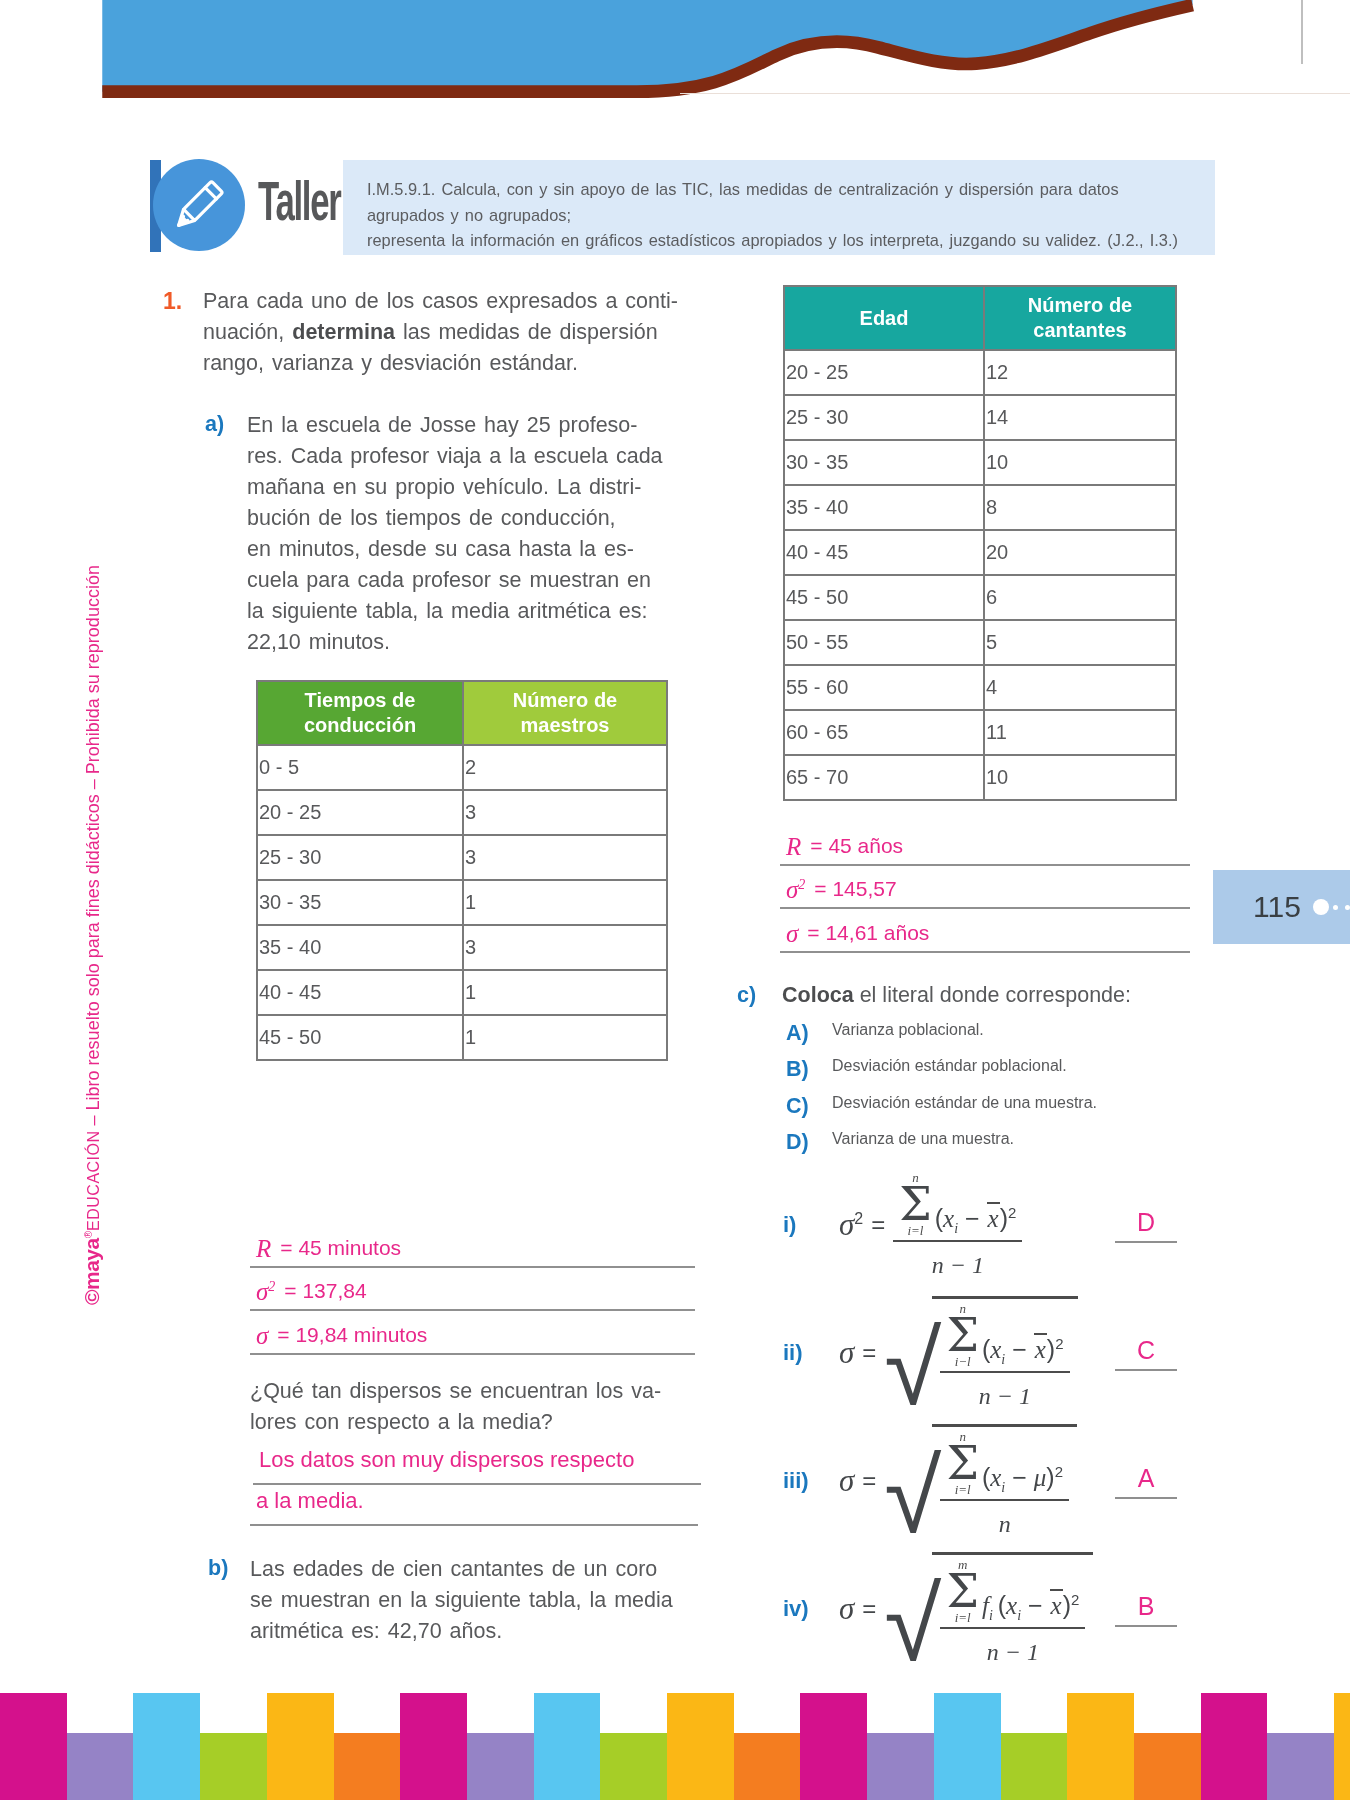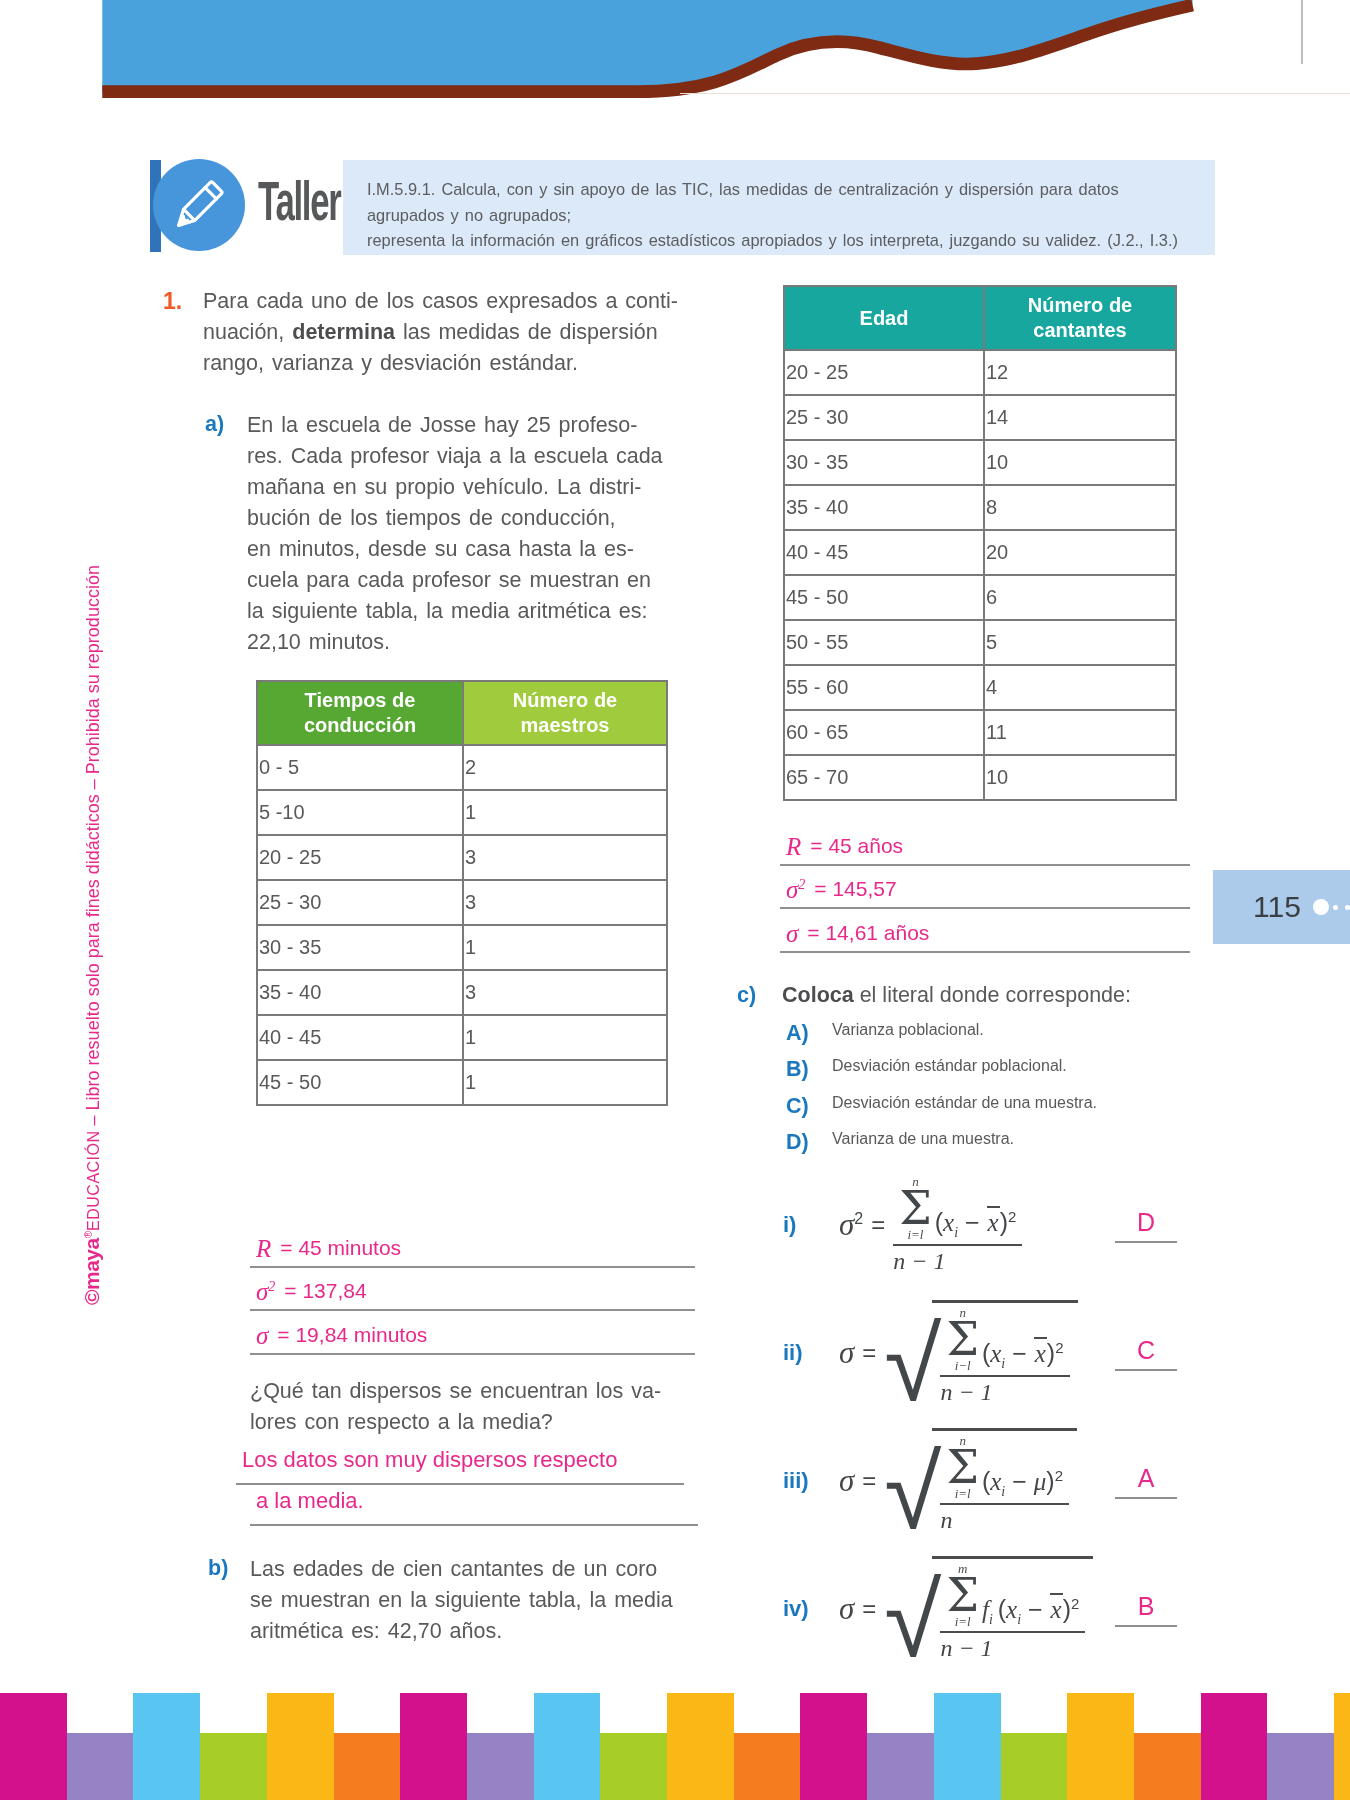--- a/index.html
+++ b/index.html
@@ -62,22 +62,22 @@
   
   .f-row{position:absolute;left:783px;width:394px;display:flex;align-items:center;gap:4px;color:#44474a}
   .f-label{color:#1b78be;font-weight:bold;font-size:22px;width:52px;flex:none}
   .f-math{display:inline-flex;align-items:center}
   .f-math i, .m-den, .m-lim{font-family:"Liberation Serif",serif;font-style:italic}
   .m-lhs{font-family:"Liberation Serif",serif;font-style:italic;font-size:31px}
   .m-lhs sup{font-size:16px;font-style:normal;font-family:"Liberation Sans",sans-serif}
   .m-eq{font-size:24px;margin:0 8px}
   .m-frac{display:inline-flex;flex-direction:column;align-items:center}
   .m-num{display:inline-flex;align-items:flex-end;padding:0 6px 3px}
-  .m-den{border-top:2.5px solid #4c4c4c;align-self:stretch;
-         padding-top:2px;font-size:24px}
+  .m-den{border-top:2.5px solid #4c4c4c;align-self:stretch;text-align:center;
+         padding-top:10px;font-size:24px}
   .m-sum{display:inline-flex;flex-direction:column;align-items:center;line-height:1;margin-right:3px}
   .m-lim{font-size:13px;color:#4c4c4c}
   .m-sig{font-size:46px;line-height:.88;font-family:"DejaVu Serif",serif}
   .m-term{font-size:25px;white-space:nowrap}
   .m-term sub{font-size:14px;font-family:"Liberation Serif",serif;font-style:italic}
   .m-term sup{font-size:15px}
   .m-bar{border-top:2px solid #4c4c4c;padding:0 1px}
   .m-sqrt{display:inline-flex;align-items:stretch}
   .m-rad{font-family:"DejaVu Sans",sans-serif;font-size:104px;line-height:.8;
          font-weight:100;align-self:flex-end;margin-right:-9px}
@@ -153,24 +153,20 @@
         <th style="white-space: pre-line;">Número de
 maestros</th>
       </tr>
     </thead>
     <tbody>
       <tr>
         <td>0 - 5</td>
         <td>2</td>
       </tr>
       <tr>
-        <td>5 -10</td>
-        <td>1</td>
-      </tr>
-      <tr>
         <td>20 - 25</td>
         <td>3</td>
       </tr>
       <tr>
         <td>25 - 30</td>
         <td>3</td>
       </tr>
       <tr>
         <td>30 - 35</td>
         <td>1</td>
@@ -201,21 +197,21 @@
     </div>
     <div class="ans-row" style="height: 43.5px;">
       <span class="ans-sym">σ</span>
       <span class="ans-val">= 19,84 minutos</span>
     </div>
   </div>
 
 <div class="abs para" style="left:250px;top:1376px;width:448px">¿Qué tan dispersos se encuentran los va-
 lores con respecto a la media?</div>
 
-<div class="abs pink-line" style="left:236px;top:1447px;width:448px;height:38px">Los datos son muy dispersos respecto</div>
+<div class="abs pink-line" style="left:253px;top:1447px;width:448px;height:38px">Los datos son muy dispersos respecto</div>
 <div class="abs pink-line" style="left:250px;top:1488px;width:448px;height:38px">a la media.</div>
 
 <div class="abs lbl-blue" style="left:208px;top:1556px">b)</div>
 <div class="abs para" style="left:250px;top:1554px;width:452px">Las edades de cien cantantes de un coro
 se muestran en la siguiente tabla, la media
 aritmética es: 42,70 años.</div>
 
 <table class="dtable" id="table-b" style="left:783px;top:285px;width:392px">
   <colgroup>
       <col style="width:200px">

